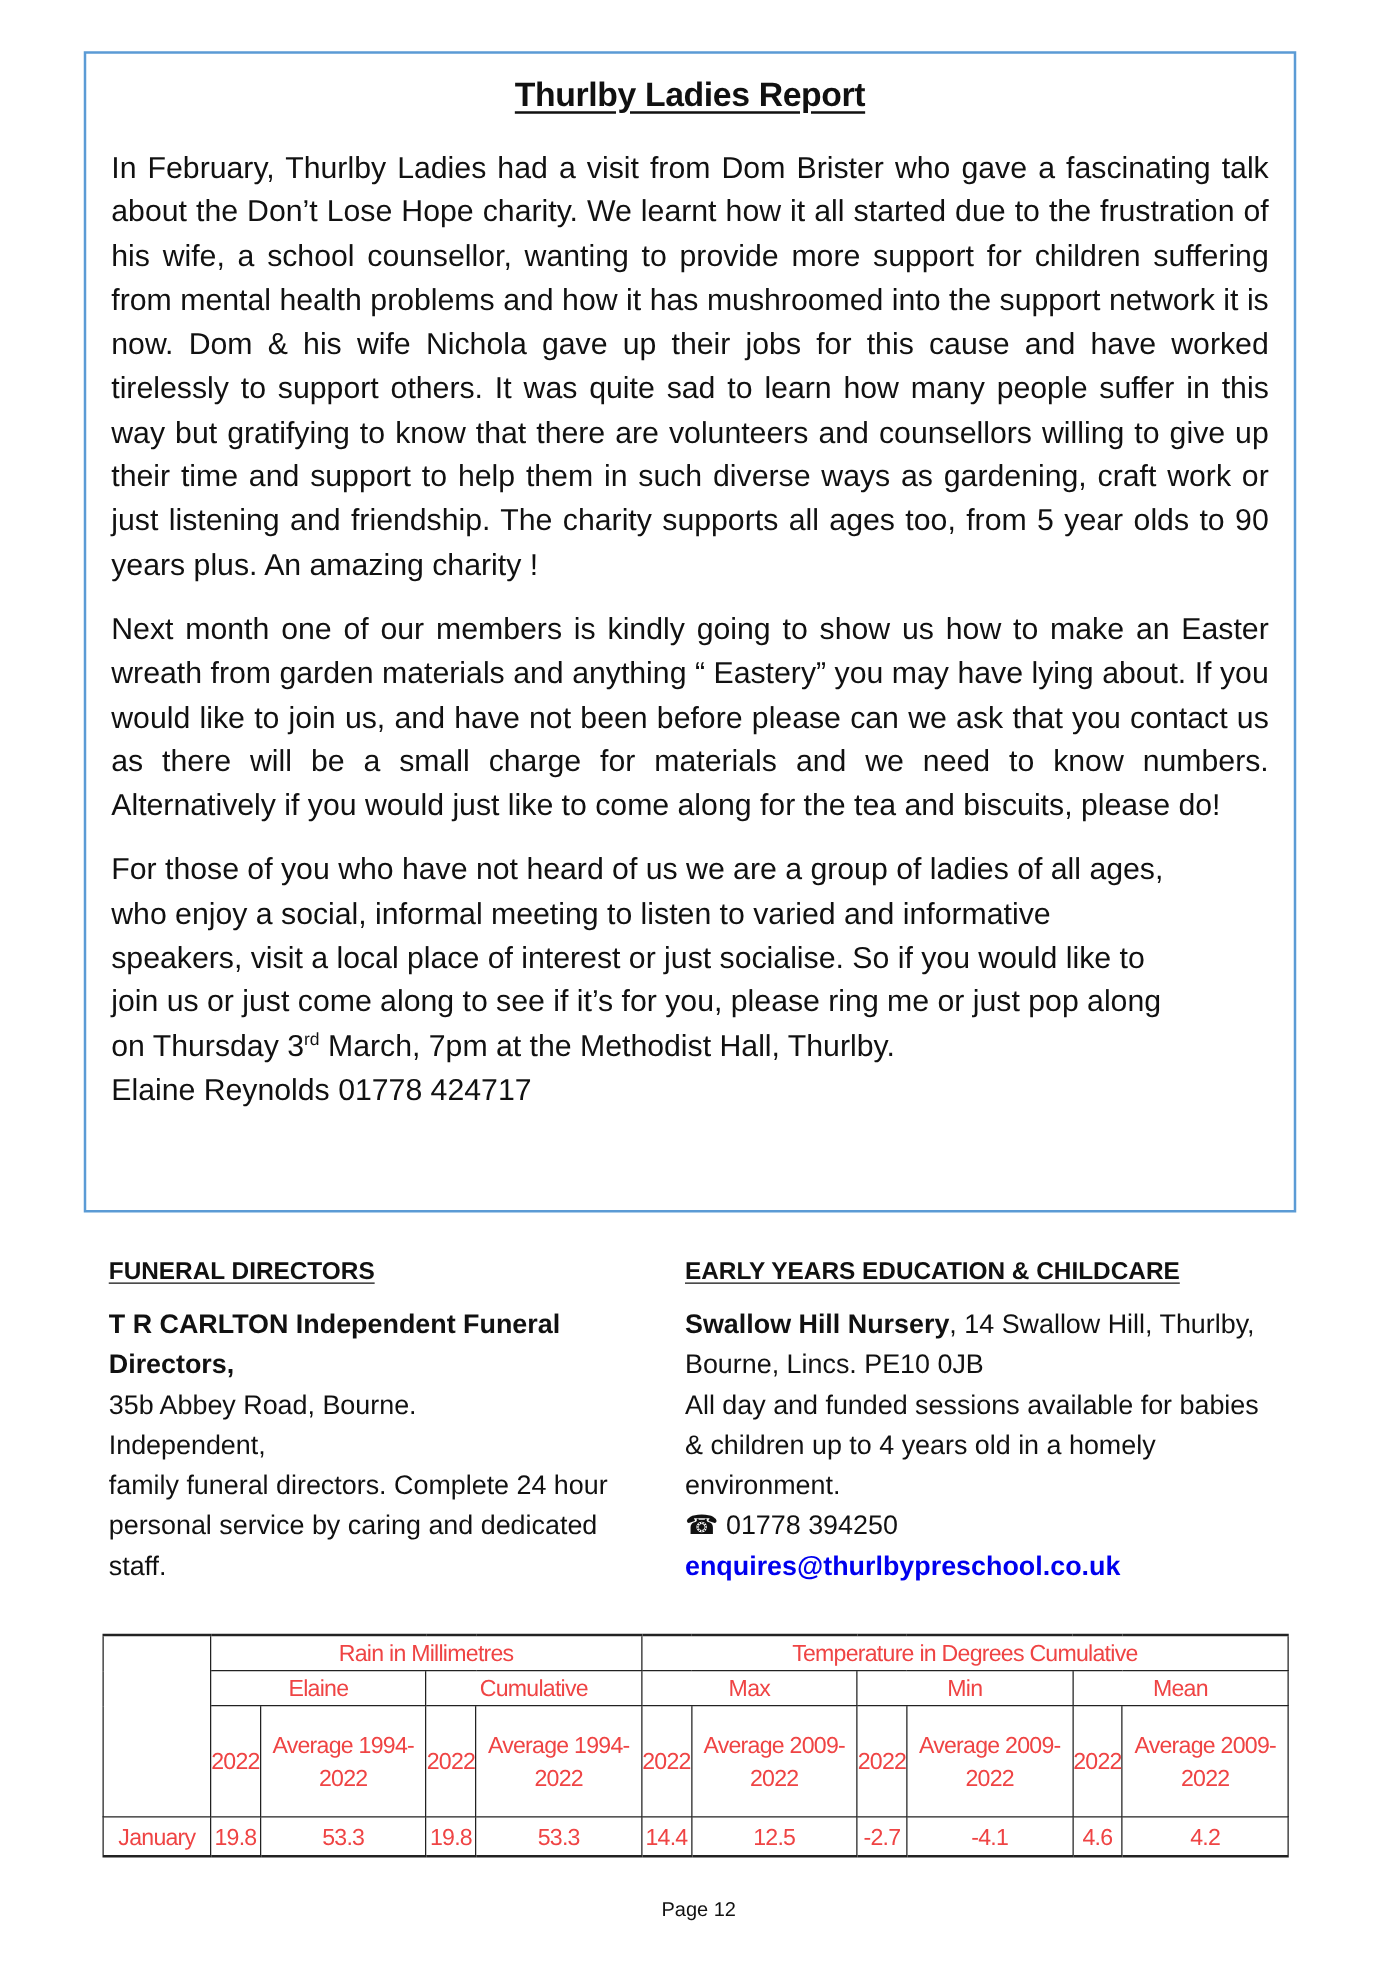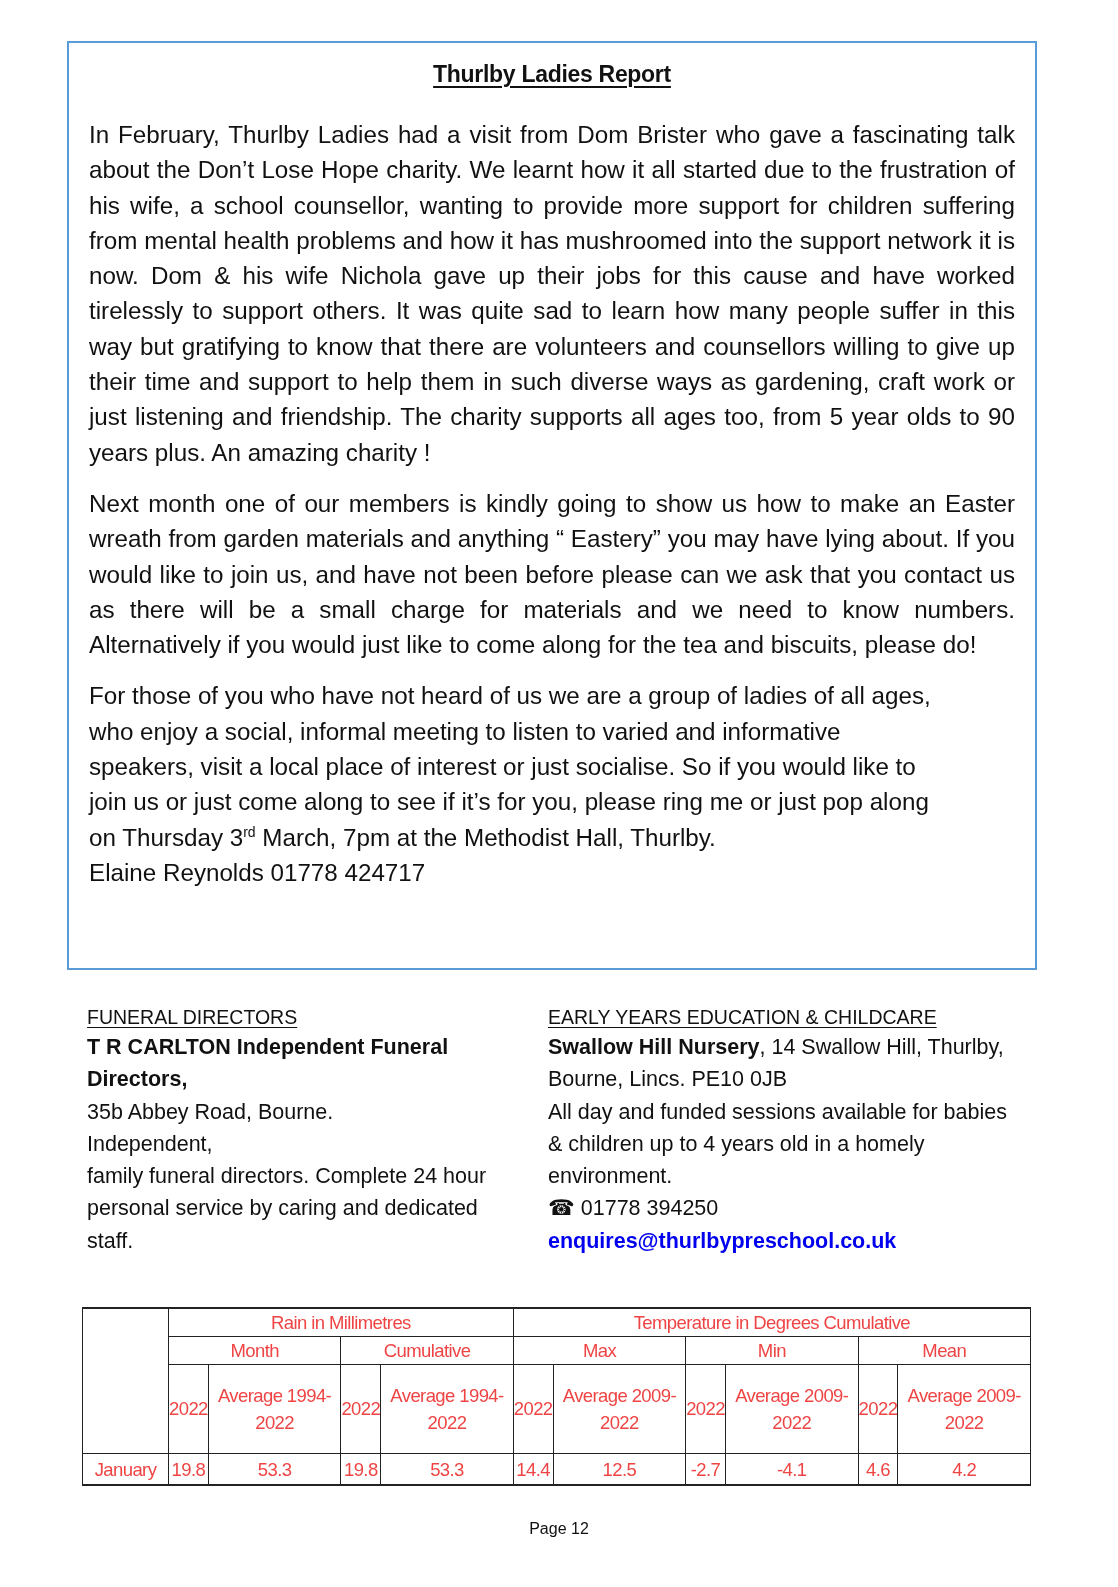--- a/index.html
+++ b/index.html
@@ -3,36 +3,36 @@
 <meta charset="utf-8">
 <style>
   html, body { margin: 0; padding: 0; background: #ffffff; }
   body { width: 1118px; height: 1587px; position: relative; font-family: "Liberation Sans", sans-serif; color: #111; }
   .report-box {
     position: absolute; left: 67px; top: 41px; width: 970px; height: 929px;
     border: 2px solid #5b9bd5; box-sizing: border-box;
   }
   .report-title {
     position: absolute; left: 0; right: 0; top: 18px; text-align: center;
-    font-size: 23px; font-weight: bold; text-decoration: underline; text-underline-offset: 4px;
+    font-size: 27px; font-weight: bold; text-decoration: underline; text-underline-offset: 4px;
     letter-spacing: -0.3px;
   }
   .report-body {
     position: absolute; left: 20px; right: 20px; top: 74px;
     font-size: 24.2px; line-height: 35.3px;
   }
   .report-body p { margin: 0; }
   .justify { text-align: justify; }
   .p-gap { margin-top: 16px !important; }
   sup { font-size: 14px; vertical-align: 9px; line-height: 0; }
 
   .col { position: absolute; top: 1003px; font-size: 21.5px; line-height: 32.3px; }
   .col-left { left: 87px; width: 420px; }
   .col-right { left: 548px; width: 460px; }
-  .col-heading { font-size: 19.5px; font-weight: normal; text-decoration: underline; text-underline-offset: 3px; line-height: 28px; }
+  .col-heading { font-size: 19.5px; font-weight: bold; text-decoration: underline; text-underline-offset: 3px; margin-bottom: 12px; line-height: 28px; }
   .bold { font-weight: bold; }
   .email-link { color: #0000ee; font-weight: bold; }
   .phone-line { font-weight: normal; }
 
   .weather-table {
     position: absolute; left: 82px; top: 1307px; width: 949px;
     border-collapse: collapse; font-family: "Liberation Sans", sans-serif;
     font-size: 18.5px; letter-spacing: -0.6px; color: #ef4444;
   }
   .weather-table td {
@@ -93,21 +93,21 @@
       <col>
       <col>
   </colgroup>
   <tbody>
       <tr class="h1">
     <td rowspan="3"></td>
     <td colspan="4">Rain in Millimetres</td>
     <td colspan="6">Temperature in Degrees Cumulative</td>
   </tr>
   <tr>
-    <td colspan="2">Month</td>
+    <td colspan="2">Elaine</td>
     <td colspan="2">Cumulative</td>
     <td colspan="2">Max</td>
     <td colspan="2">Min</td>
     <td colspan="2">Mean</td>
   </tr>
   <tr>
     <td class="multi">2022</td>
     <td class="multi">Average 1994- 2022</td>
     <td class="multi">2022</td>
     <td class="multi">Average 1994- 2022</td>

